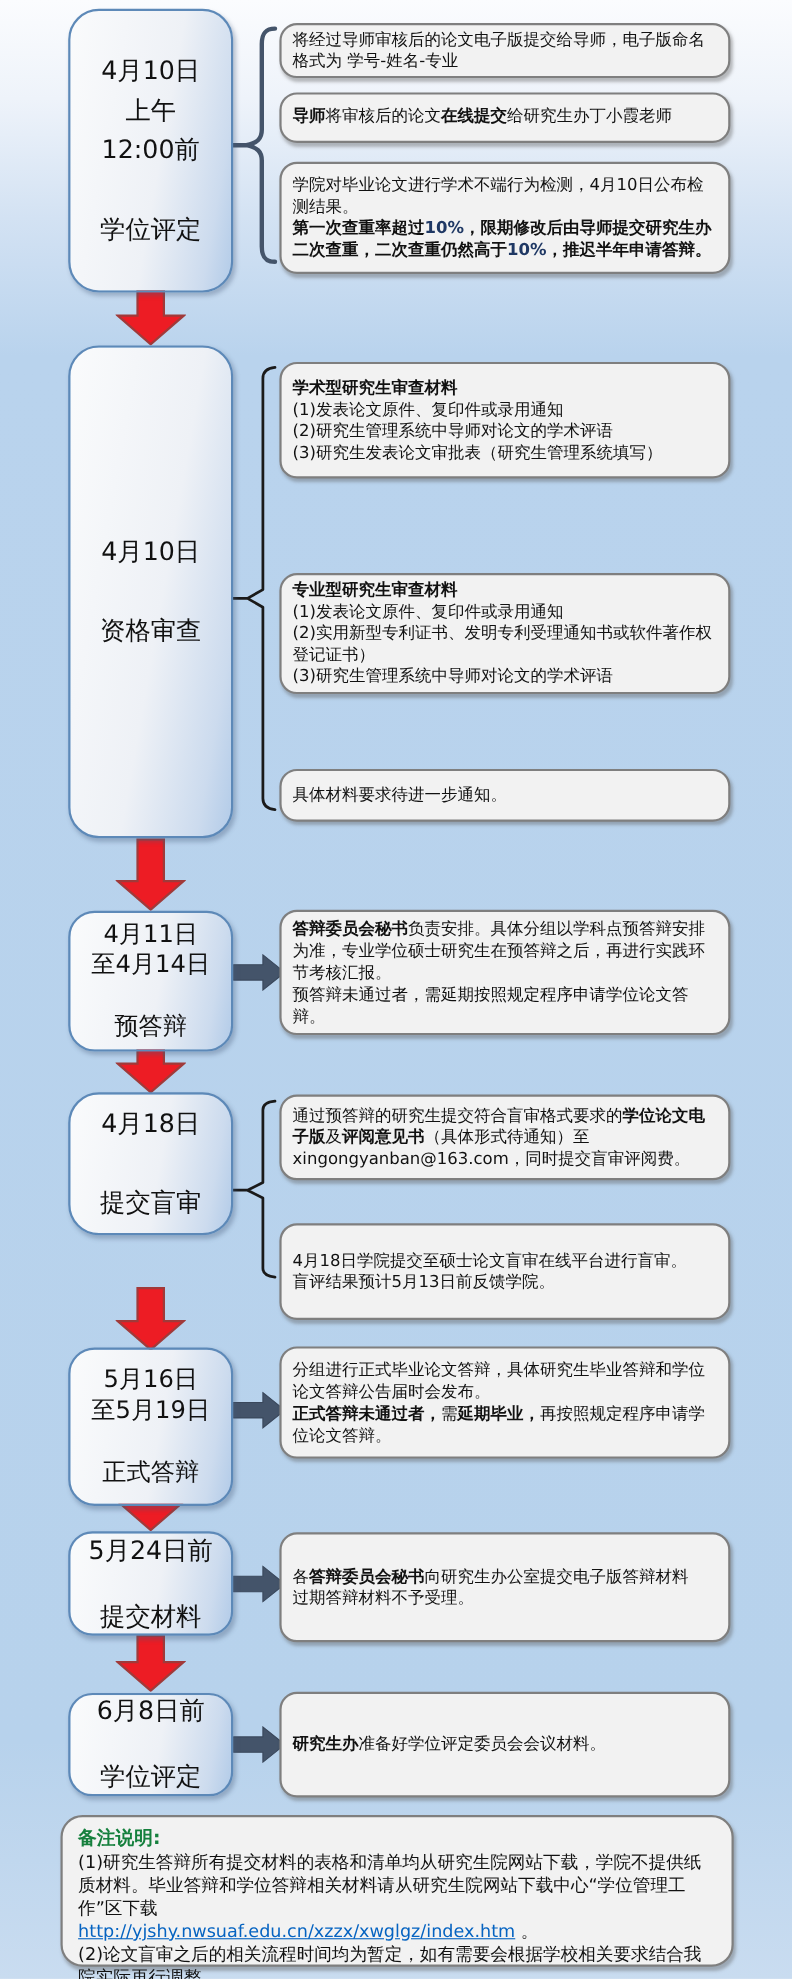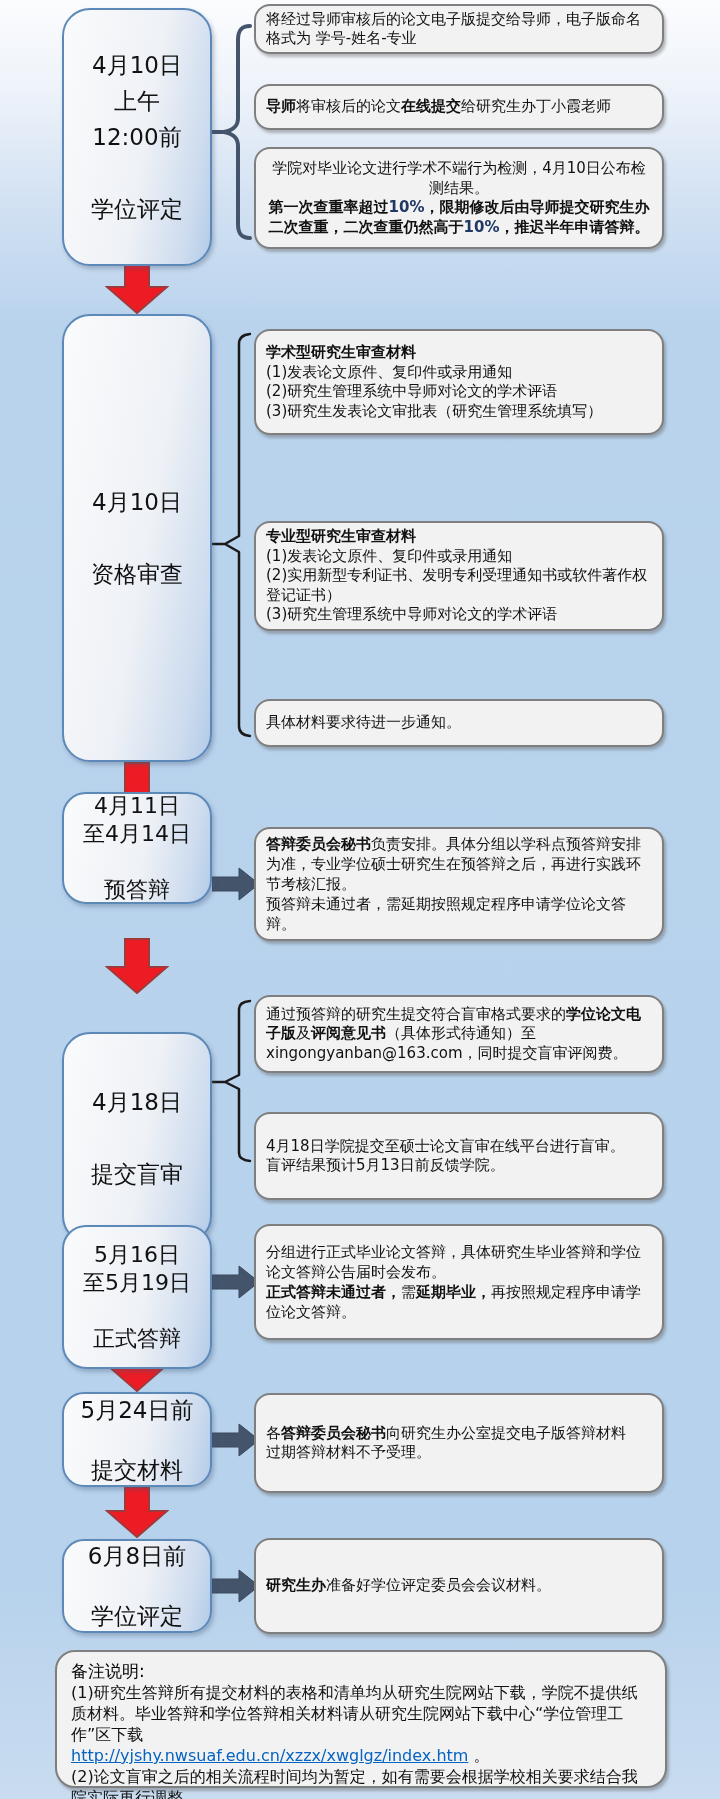--- a/index.html
+++ b/index.html
@@ -16,55 +16,55 @@
     box-shadow:2px 3px 4px rgba(70,90,120,.35);
     display:flex;align-items:center;justify-content:center;
     z-index:2;box-sizing:border-box;
   }
   .stage-lines{text-align:center;font-weight:normal;color:#111;font-size:23px;}
   .lh36 .stage-lines div{line-height:36px;}
   .lh30 .stage-lines div{line-height:30px;}
   .lh28 .stage-lines div{line-height:28px;font-size:22px;}
   .s1{top:8px;height:258px;}
   .s2{top:314px;height:448px;}
-  .s3{top:792px;height:112px;border-radius:24px;}
-  .s4{top:1032px;height:212px;}
+  .s3{top:828px;height:128px;border-radius:24px;}
+  .s4{top:993px;height:130px;}
   .s5{top:1225px;height:144px;border-radius:24px;}
   .s6{top:1392px;height:95px;border-radius:22px;}
   .s7{top:1539px;height:94px;border-radius:22px;}
   
   .note{
     position:absolute;left:254px;width:410px;
     background:#f2f2f2;border:2px solid #7f7f7f;border-radius:16px;
     box-shadow:2px 3px 3px rgba(90,90,90,.4);
     display:flex;flex-direction:column;justify-content:center;
     padding:4px 10px;box-sizing:border-box;
     font-size:15px;line-height:19.5px;color:#111;z-index:2;
   }
-  .b1a{top:4px;height:50px;}
+  .b1a{top:21px;height:50px;}
   .b1b{top:84px;height:46px;font-family:Liberation Serif, serif;}
-  .b1c{top:147px;height:102px;text-align:center;}
+  .b1c{top:147px;height:102px;}
   .b2a{top:329px;height:106px;}
   .b2b{top:521px;height:110px;}
   .b2c{top:699px;height:48px;}
   .b3{top:827px;height:114px;line-height:20px;}
   .b4a{top:995px;height:78px;}
   .b4b{top:1112px;height:88px;}
-  .b5{top:1224px;height:116px;line-height:20px;}
+  .b5{top:1224px;height:102px;line-height:20px;}
   .b6{top:1393px;height:100px;}
   .b7{top:1538px;height:96px;}
   
   .remark{
     position:absolute;left:55px;top:1650px;width:612px;height:138px;
     background:#f2f2f2;border:2px solid #7f7f7f;border-radius:20px;
     box-shadow:2px 3px 3px rgba(90,90,90,.4);
     padding:8px 14px;box-sizing:border-box;
     font-size:16px;line-height:21px;color:#111;z-index:2;
   }
-  .remark-title{color:#000000;font-weight:normal;font-size:17px;line-height:22px;}
+  .remark-title{color:#15803d;font-weight:bold;font-size:17px;line-height:22px;}
   
   .b{font-weight:bold;}
   .u{text-decoration:underline;}
   a.link{color:#0563c1;text-decoration:underline;cursor:pointer;}
   
   .conn{position:absolute;z-index:1;}
 </style>
 </head>
 <body>
 

